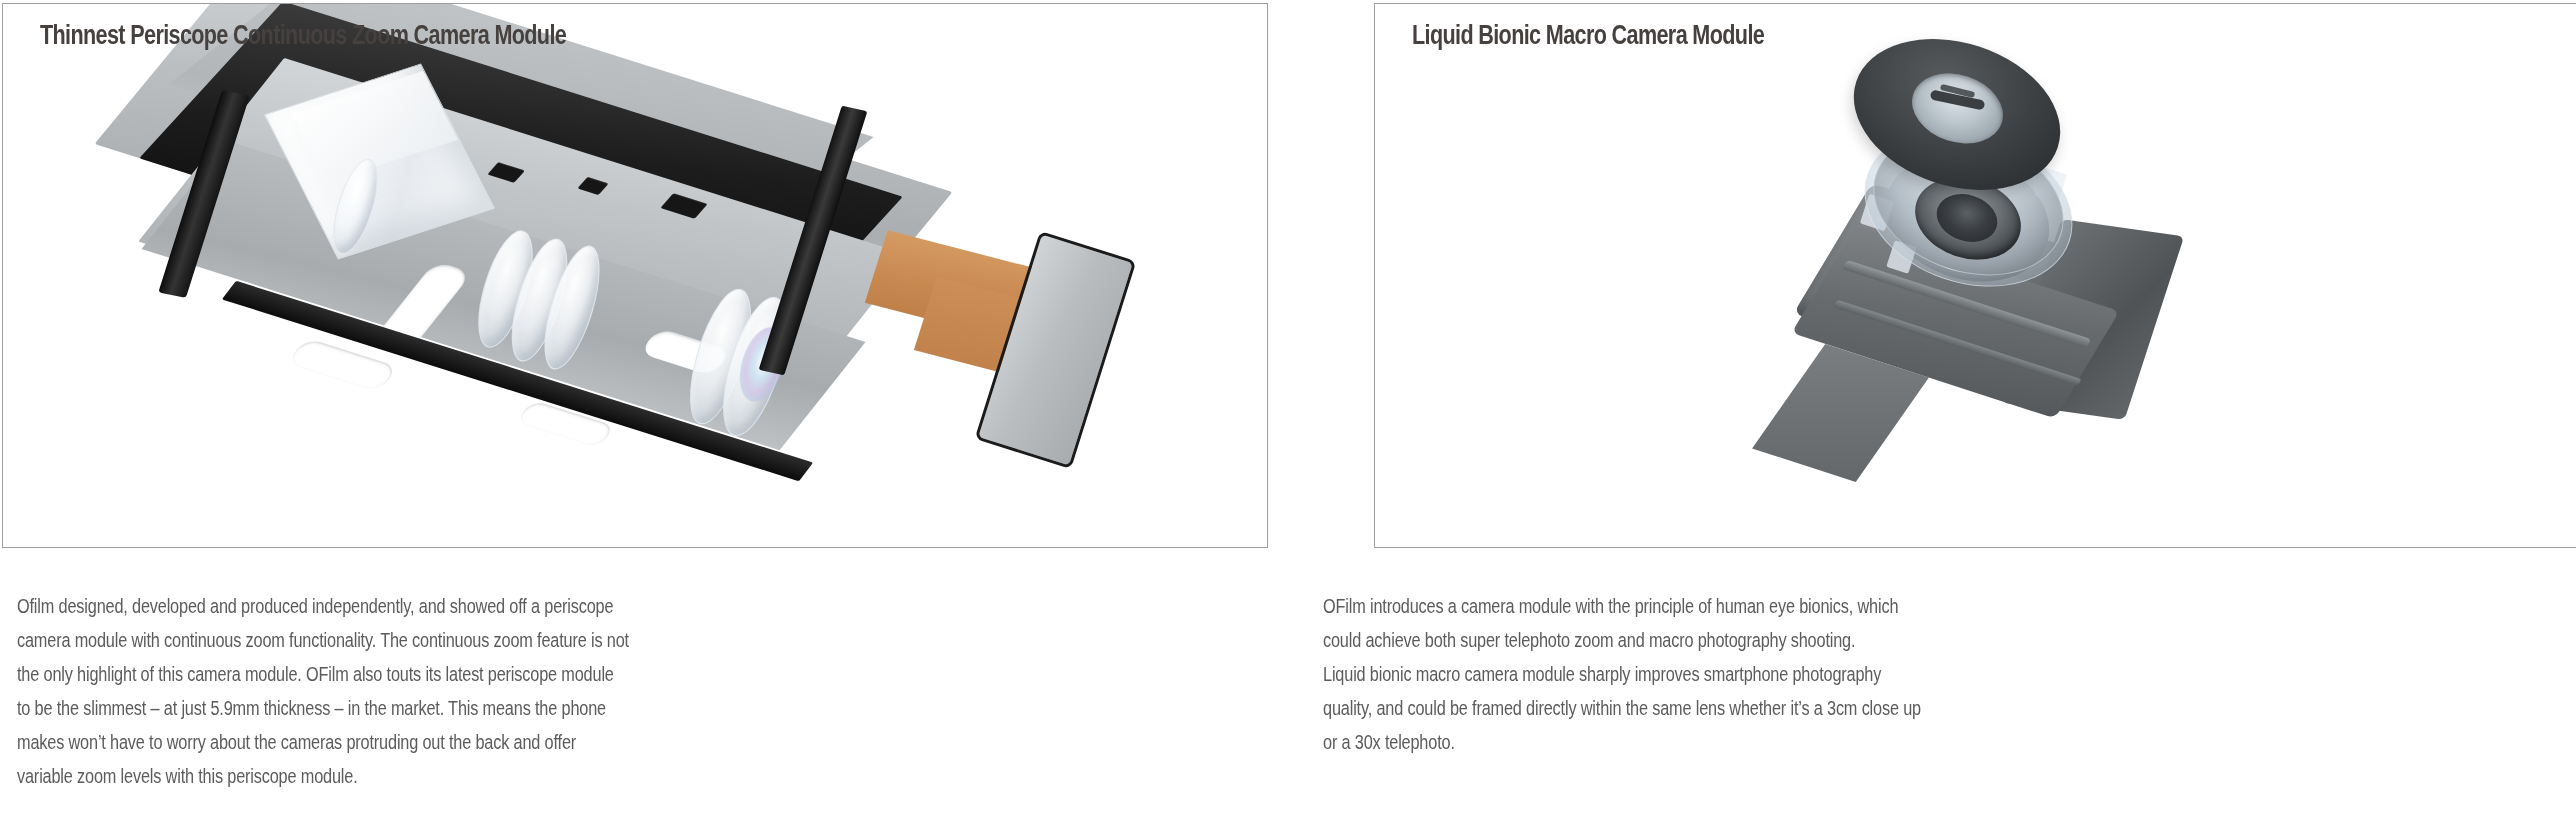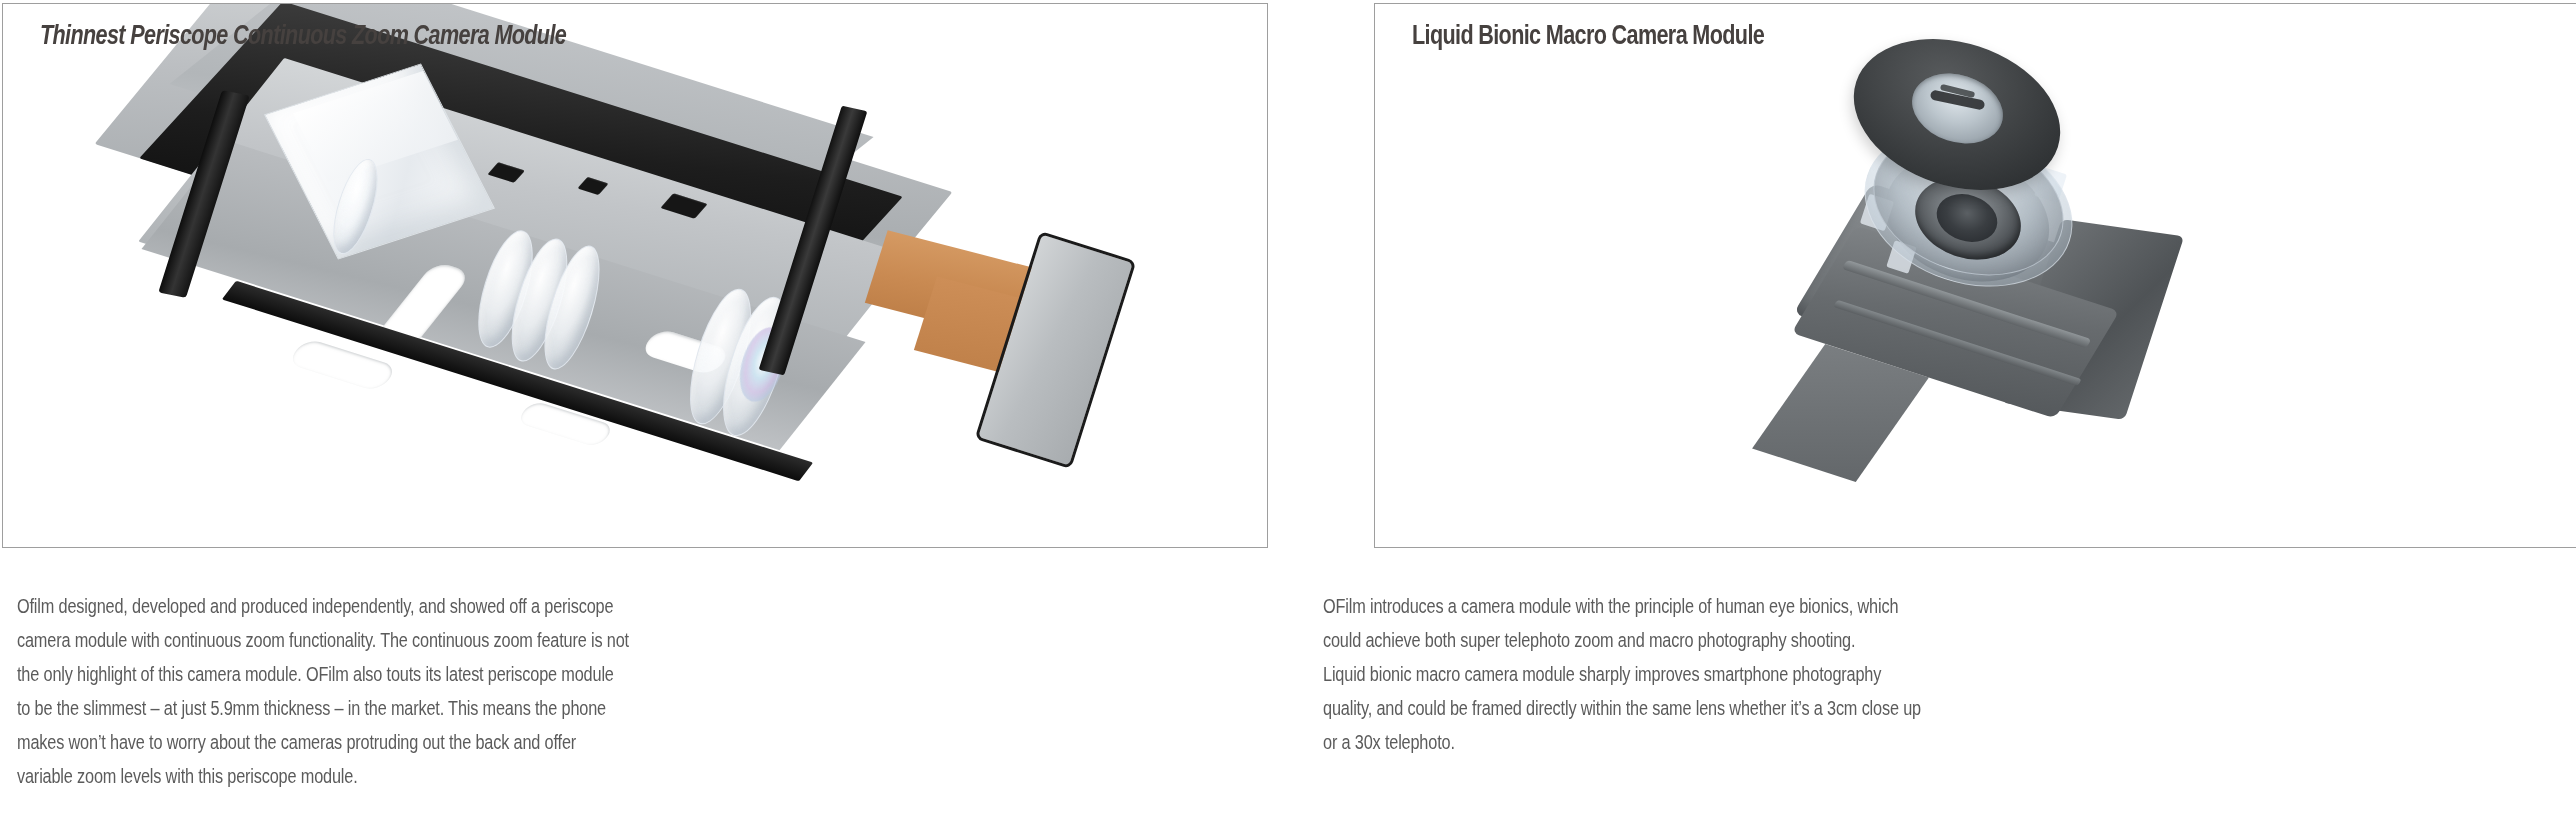--- a/index.html
+++ b/index.html
@@ -24,21 +24,21 @@
   
   .panel {
     position: absolute;
     top: 2.6px;
     height: 545px;
     box-sizing: border-box;
     border: 1.9px solid #9e9e9e;
     background: #ffffff;
     overflow: hidden;
   }
-  .panel.left  { left: 1.9px;    width: 1266px; font-style: italic; }
+  .panel.left  { left: 1.9px;    width: 1266px; }
   .panel.right { left: 1374px; width: 1229px; }
 
   .panel-title {
     position: absolute;
     left: 37px;
     top: 16.7px;
     font-family: "Liberation Sans", sans-serif;
     font-weight: bold;
     font-size: 27px;
     letter-spacing: -0.8px;

